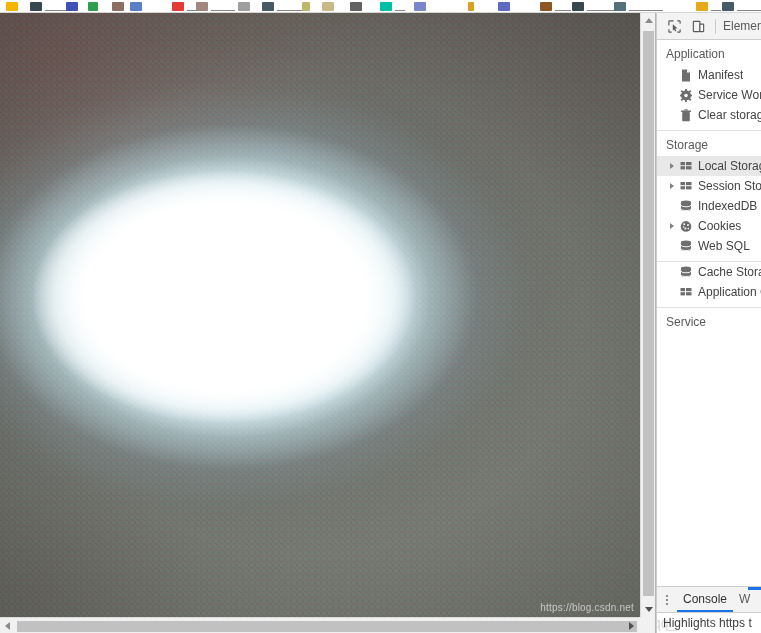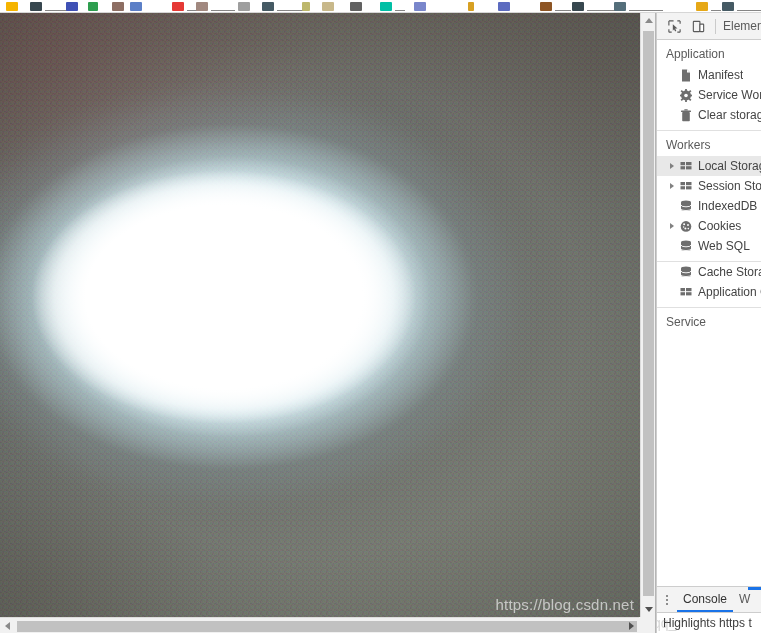--- a/index.html
+++ b/index.html
@@ -142,21 +142,21 @@
     pointer-events: none;
   }
   .photo-vignette {
     position: absolute; inset: 0;
     background: radial-gradient(ellipse 78% 72% at 48% 50%, rgba(0,0,0,0) 55%, rgba(0,0,0,0.22) 100%);
     pointer-events: none;
   }
   #page-watermark {
     position: absolute;
     right: 6px; bottom: 4px;
-    font-size: 15px;
+    font-size: 10px;
     color: rgba(255,255,255,0.62);
     letter-spacing: 0.2px;
     white-space: nowrap;
     pointer-events: none;
     font-family: "Liberation Sans", sans-serif;
   }
 
   
   #vscroll {
     position: absolute;
@@ -546,21 +546,21 @@
           <span class="tree-icon">
             <svg width="12" height="13" viewBox="0 0 12 13">
               <rect x="2.2" y="3" width="7.6" height="9.2" rx="0.8" fill="#6e6e6e"></rect>
               <rect x="1" y="1.6" width="10" height="1.5" rx="0.4" fill="#6e6e6e"></rect>
               <rect x="4.3" y="0.2" width="3.4" height="1.4" rx="0.4" fill="#6e6e6e"></rect>
             </svg>
           </span>
           <span class="tree-label">Clear storage</span>
         </div>
         <div class="tree-divider"></div>
-        <div class="tree-section-title">Workers</div>
+        <div class="tree-section-title">Storage</div>
         <div class="tree-row selected">
           <span class="tw">
             <span class="tri right"></span>
           </span>
           <span class="tree-icon">
             <svg width="12" height="13" viewBox="0 0 12 13">
               <rect x="0.5" y="2" width="4.5" height="3.2" fill="#6e6e6e"></rect>
               <rect x="6" y="2" width="5.5" height="3.2" fill="#6e6e6e"></rect>
               <rect x="0.5" y="6.2" width="4.5" height="3.2" fill="#6e6e6e"></rect>
               <rect x="6" y="6.2" width="5.5" height="3.2" fill="#6e6e6e"></rect>

